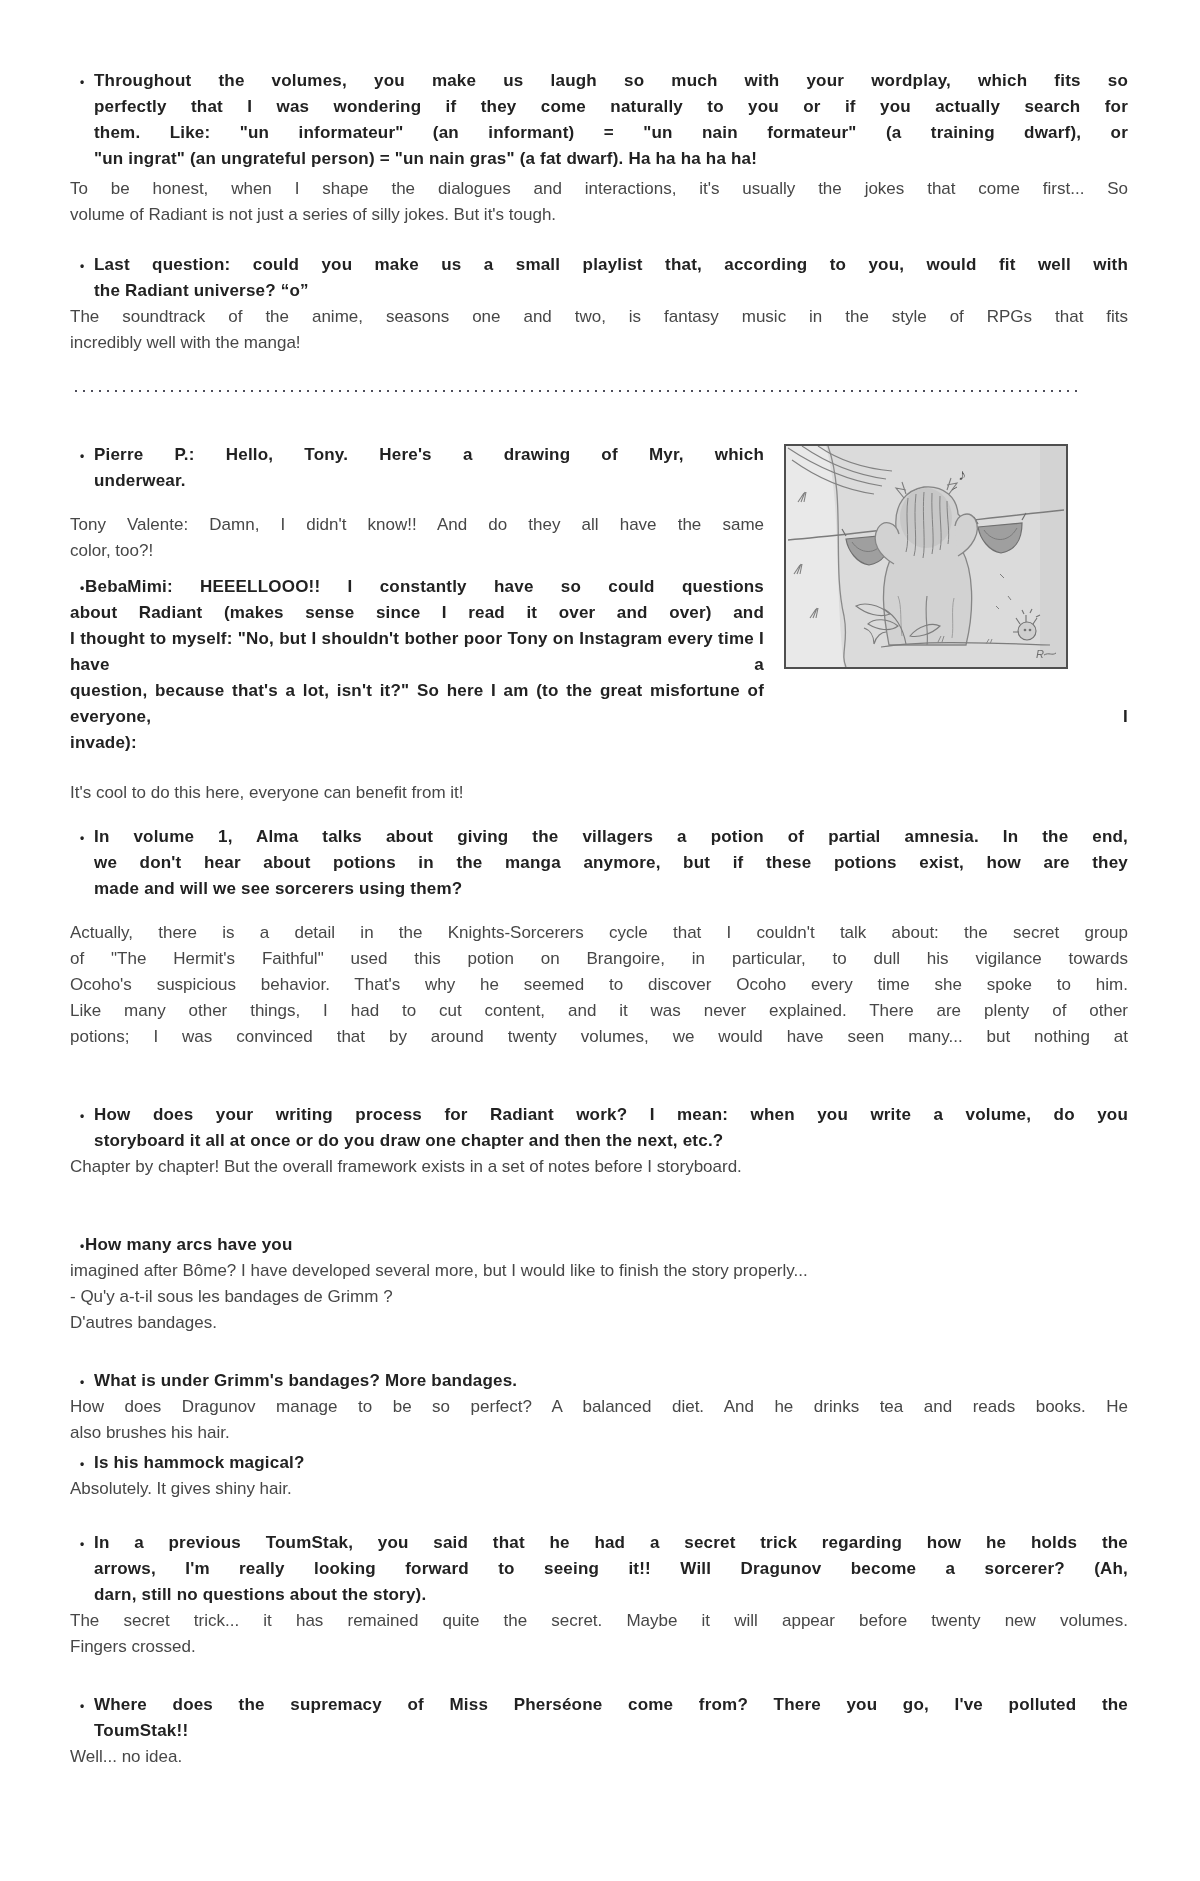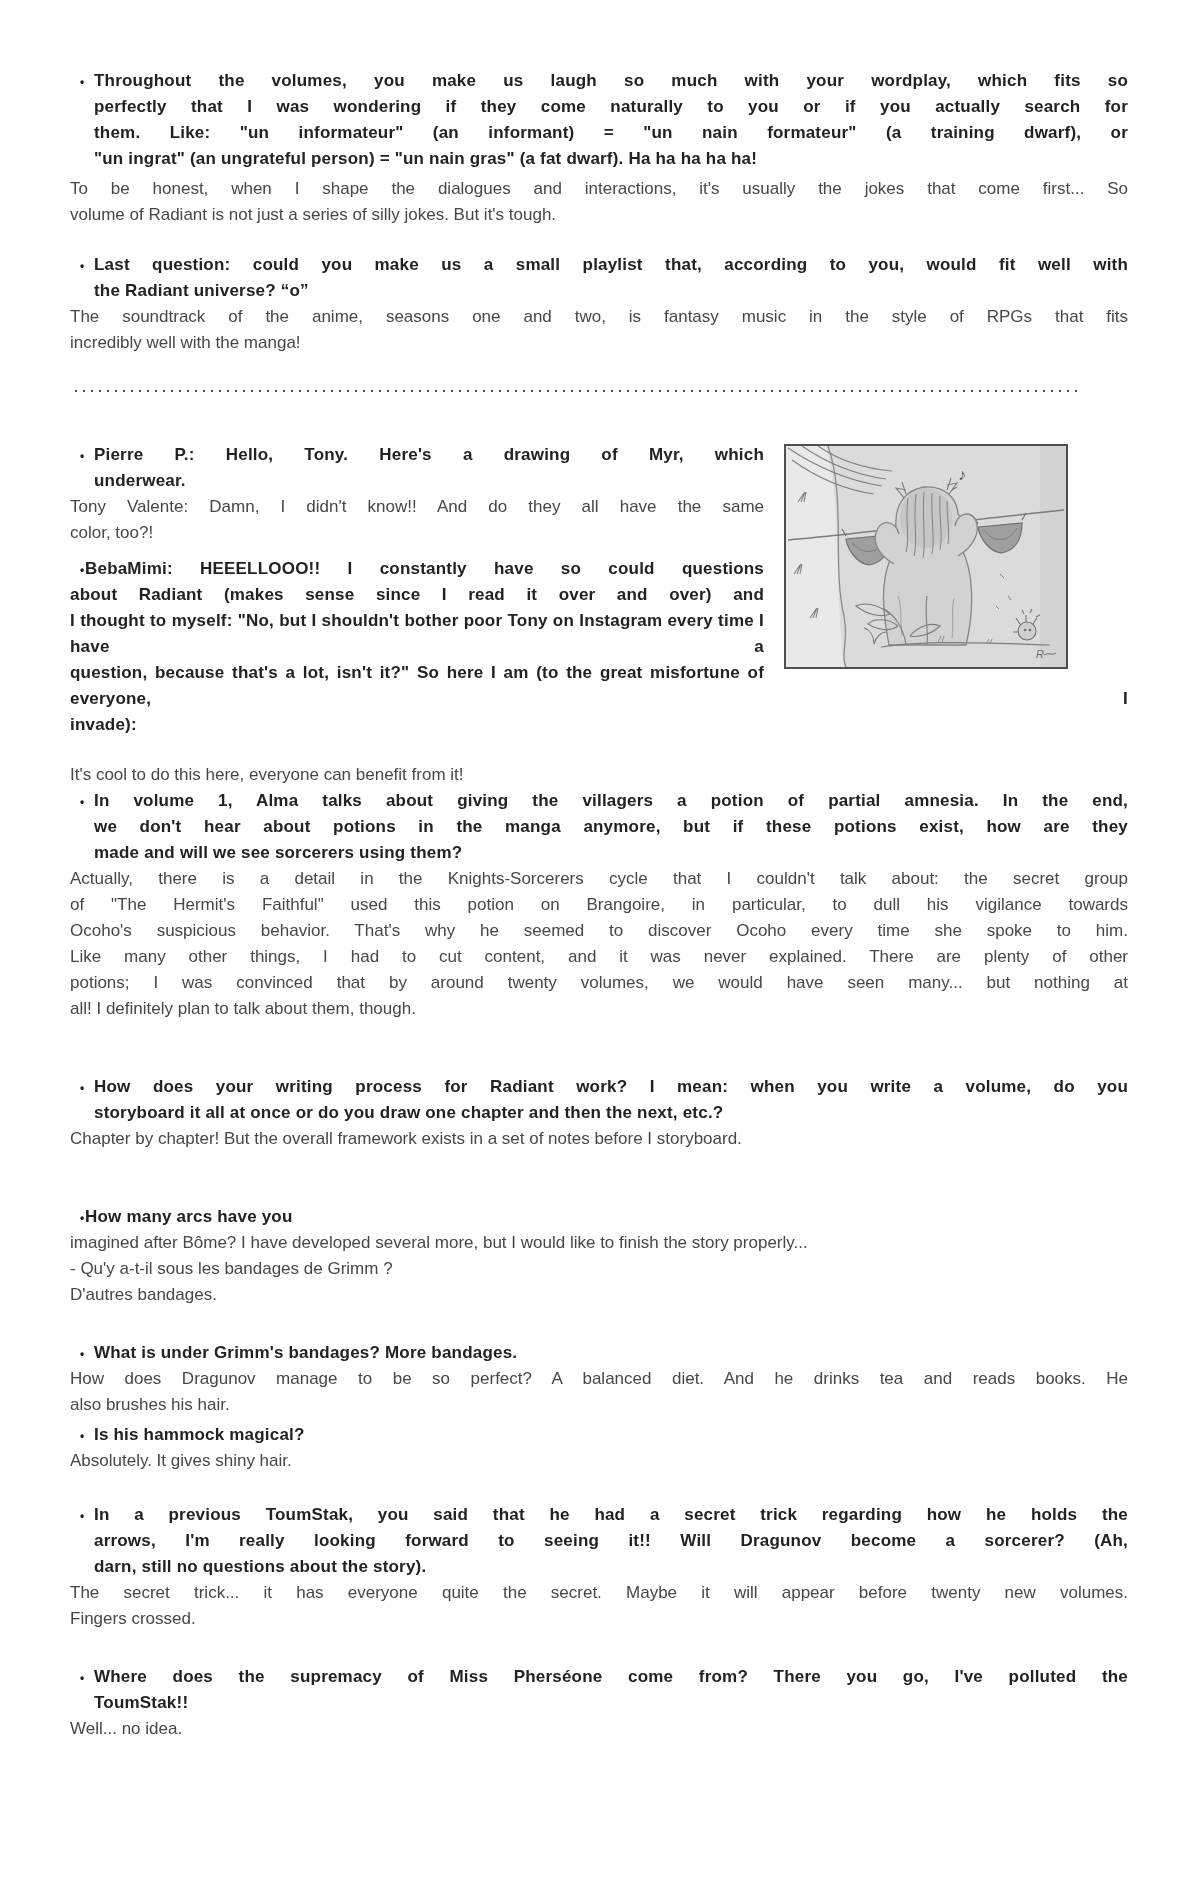--- a/index.html
+++ b/index.html
@@ -15,21 +15,21 @@
   .q-flush{padding-left:0;}
   .q-flush .indent1{text-indent:15px;}
   .ans{color:#474747;}
   .divider{height:2px;margin:34px 0 0 5px;width:1002px;
            background:repeating-linear-gradient(90deg,#4e4e5a 0 2px,transparent 2px 8px);}
   .section{margin-top:28px;}
   .section::after{content:"";display:block;clear:both;}
   .drawing{float:right;width:280px;height:221px;margin:2px 60px 14px 20px;
            border:2px solid #4f4f4f;background:#dbdbdb;}
   .mt14{margin-top:4px}.mt24{margin-top:24px}.mt50{margin-top:50px}
-  .mt2{margin-top:0}.mt10{margin-top:10px}.mt8{margin-top:24px}
+  .mt2{margin-top:18px}.mt10{margin-top:10px}.mt8{margin-top:24px}
   .mt52{margin-top:52px}.mt30{}.mt32{margin-top:32px}
   .mt4{margin-top:4px}.mt28{margin-top:28px}
 </style>
 </head>
 <body>
 
 <div id="doc">
 
   <p class="q">
     <span class="bullet">•</span>
@@ -163,21 +163,20 @@
     <span class="jl">In volume 1, Alma talks about giving the villagers a potion of partial amnesia. In the end,</span>
     <span class="jl">we don't hear about potions in the manga anymore, but if these potions exist, how are they</span>
     <span class="ll">made and will we see sorcerers using them?</span>
   </p>
   <p class="ans mt2">
     <span class="jl">Actually, there is a detail in the Knights-Sorcerers cycle that I couldn't talk about: the secret group</span>
     <span class="jl">of "The Hermit's Faithful" used this potion on Brangoire, in particular, to dull his vigilance towards</span>
     <span class="jl">Ocoho's suspicious behavior. That's why he seemed to discover Ocoho every time she spoke to him.</span>
     <span class="jl">Like many other things, I had to cut content, and it was never explained. There are plenty of other</span>
     <span class="jl">potions; I was convinced that by around twenty volumes, we would have seen many... but nothing at</span>
-    <span class="ll">all! I definitely plan to talk about them, though.</span>
   </p>
 
   <p class="q mt52">
     <span class="bullet">•</span>
     <span class="jl">How does your writing process for Radiant work? I mean: when you write a volume, do you</span>
     <span class="ll">storyboard it all at once or do you draw one chapter and then the next, etc.?</span>
   </p>
   <p class="ans">
     <span class="ll">Chapter by chapter! But the overall framework exists in a set of notes before I storyboard.</span>
   </p>
@@ -212,21 +211,21 @@
     <span class="ll">Absolutely. It gives shiny hair.</span>
   </p>
 
   <p class="q mt28">
     <span class="bullet">•</span>
     <span class="jl">In a previous ToumStak, you said that he had a secret trick regarding how he holds the</span>
     <span class="jl">arrows, I'm really looking forward to seeing it!! Will Dragunov become a sorcerer? (Ah,</span>
     <span class="ll">darn, still no questions about the story).</span>
   </p>
   <p class="ans">
-    <span class="jl">The secret trick... it has everyone quite the secret. Maybe it will appear before twenty new volumes.</span>
+    <span class="jl">The secret trick... it has remained quite the secret. Maybe it will appear before twenty new volumes.</span>
     <span class="ll">Fingers crossed.</span>
   </p>
 
   <p class="q mt32">
     <span class="bullet">•</span>
     <span class="jl">Where does the supremacy of Miss Pherséone come from? There you go, I've polluted the</span>
     <span class="ll">ToumStak!!</span>
   </p>
   <p class="ans">
     <span class="ll">Well... no idea.</span>

